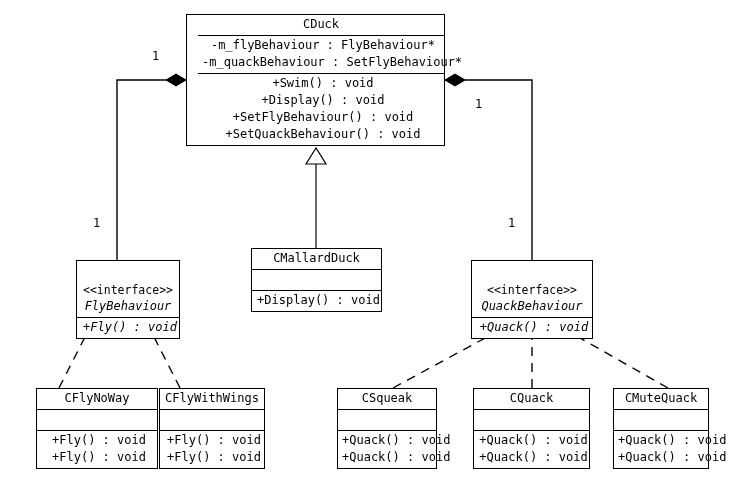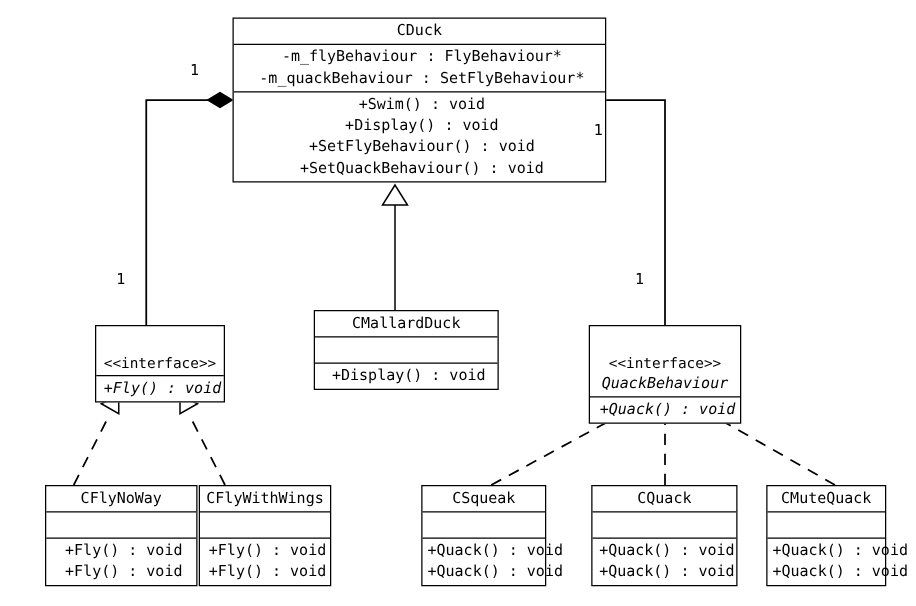--- a/index.html
+++ b/index.html
@@ -96,56 +96,57 @@
     <path d="M 393 388 L 500 330" fill="none" stroke="#000000" stroke-width="1.4" stroke-dasharray="9,7"></path>
     <polygon points="514,316 497,321 507,333" fill="#ffffff" stroke="#000000" stroke-width="1.2"></polygon>
 
     <path d="M 532 388 L 532 331" fill="none" stroke="#000000" stroke-width="1.4" stroke-dasharray="9,7"></path>
     <polygon points="532,316 523,331 541,331" fill="#ffffff" stroke="#000000" stroke-width="1.2"></polygon>
 
     <path d="M 668 388 L 566 330" fill="none" stroke="#000000" stroke-width="1.4" stroke-dasharray="9,7"></path>
     <polygon points="552,316 559,333 569,321" fill="#ffffff" stroke="#000000" stroke-width="1.2"></polygon>
   </svg>
 
-  <div class="uml-box" style="left:186px; top:14px; width:299px;">
+  <div class="uml-box" style="left:186px; top:14px; width:259px;padding-left:11px;">
     <div class="cmp cmp-name">
       <div class="line">CDuck</div>
     </div>
     <div class="cmp cmp-body">
       <div class="line">-m_flyBehaviour : FlyBehaviour*</div>
       <div class="line">-m_quackBehaviour : SetFlyBehaviour*</div>
     </div>
     <div class="cmp cmp-body">
       <div class="line">+Swim() : void</div>
       <div class="line">+Display() : void</div>
       <div class="line">+SetFlyBehaviour() : void</div>
       <div class="line">+SetQuackBehaviour() : void</div>
     </div>
   </div>
 
   <div class="uml-box" style="left:76px; top:260px; width:104px;">
     <div class="cmp cmp-name">
       <div class="stereo">&lt;&lt;interface&gt;&gt;</div>
+      <div class="line cmp-name ital">FlyBehaviour</div>
     </div>
     <div class="cmp cmp-body">
       <div class="line ital">+Fly() : void</div>
     </div>
   </div>
 
   <div class="uml-box" style="left:471px; top:260px; width:122px;">
     <div class="cmp cmp-name">
       <div class="stereo">&lt;&lt;interface&gt;&gt;</div>
       <div class="line cmp-name ital">QuackBehaviour</div>
     </div>
     <div class="cmp cmp-body">
       <div class="line ital">+Quack() : void</div>
     </div>
   </div>
 
-  <div class="uml-box" style="left:251px; top:248px; width:148px;">
+  <div class="uml-box" style="left:251px; top:248px; width:131px;">
     <div class="cmp cmp-name">
       <div class="line">CMallardDuck</div>
     </div>
     <div class="cmp empty-cmp"></div>
     <div class="cmp cmp-body">
       <div class="line">+Display() : void</div>
     </div>
   </div>
 
   <div class="uml-box" style="left:8px; top:388px; width:122px;margin-left:28px;">

